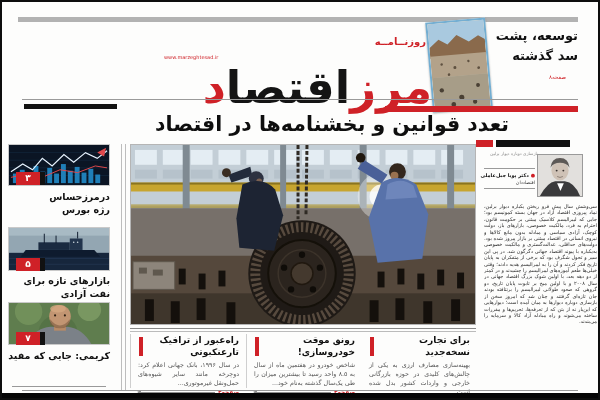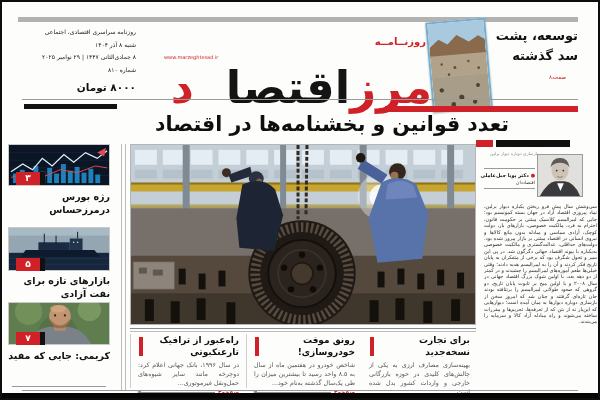--- a/index.html
+++ b/index.html
@@ -11,21 +11,21 @@
   .abs{position:absolute;}
   .fa{direction:rtl;font-family:"DejaVu Sans",sans-serif;}
   
   .topbar-gray{left:16px;top:15px;width:560px;height:5px;background:#b2b2b2;}
   .date-block{left:20px;top:24px;width:114px;text-align:right;font-size:6px;line-height:12.5px;color:#222;}
   .date-block .price{font-size:10.5px;font-weight:bold;margin-top:5px;color:#111;}
   .logo-block{left:134px;top:18px;width:296px;height:82px;}
   .logo-roozname{position:absolute;right:6px;top:16px;font-size:10px;color:#cf2127;font-weight:bold;letter-spacing:1px;}
   .logo-site{position:absolute;left:28px;top:34px;font-size:5px;color:#cf2127;}
   .logo-text{position:absolute;right:0;bottom:-8px;font-size:45px;font-weight:bold;line-height:1;white-space:nowrap;direction:rtl;letter-spacing:-1px;}
-  .logo-red{color:#cf2127;} .logo-black{color:#141414;margin-left:32px;}
+  .logo-red{color:#cf2127;} .logo-black{color:#141414;}
   .dam-thumb{left:427px;top:18px;width:56px;height:86px;background:#fff;border:2px solid #74aed1;
     transform:rotate(-5deg);box-shadow:0 1px 2px rgba(0,0,0,.35);}
   .top-teaser{left:486px;top:24px;width:90px;}
   .top-teaser-title{font-size:13px;font-weight:bold;line-height:1.55;color:#101010;}
   .top-teaser-ref{margin-top:8px;font-size:5.5px;color:#cf2127;text-align:right;padding-left:2px;padding-right:12px;}
   .rule-masthead{left:20px;top:97px;width:556px;height:1px;background:#9a9a9a;}
   .bar-black-left{left:22px;top:102px;width:93px;height:5px;background:#121212;}
   .bar-red-top{left:383px;top:104px;width:193px;height:6px;background:#cf2127;}
   
   .headline{left:112px;top:110px;width:436px;height:30px;text-align:center;
@@ -78,27 +78,20 @@
   .bottom-rule{left:20px;top:388px;width:556px;height:1px;background:#9a9a9a;}
   .bottom-bar{left:0;top:391px;width:600px;height:9px;background:#050505;}
 </style>
 </head>
 <body>
 
 <div class="page fa">
 
   <div class="abs topbar-gray"></div>
 
-  <div class="abs date-block fa">
-    <div>روزنامه سراسری اقتصادی، اجتماعی</div>
-    <div>شنبه ۸ آذر ۱۴۰۴</div>
-    <div>۸ جمادی‌الثانی ۱۴۴۷ | ۲۹ نوامبر ۲۰۲۵</div>
-    <div>شماره ۸۱۰</div>
-    <div class="price">۸۰۰۰ تومان</div>
-  </div>
 
   <div class="abs logo-block">
     <div class="logo-roozname fa">روزنــامــه</div>
     <div class="logo-site">www.marzeghtesad.ir</div>
     <div class="logo-text fa"><span class="logo-red">مرز</span><span class="logo-black">اقتصا</span><span class="logo-red">د</span></div>
   </div>
 
   <div class="abs dam-thumb">
     <svg viewBox="0 0 52 82" preserveAspectRatio="none">
       <rect width="52" height="82" fill="#beb6a4"></rect>
@@ -164,22 +157,22 @@
       <polyline points="2,28 14,20 24,26 34,14 44,22 56,10 66,18 78,8 90,14 100,6" fill="none" stroke="#e8f4ff" stroke-width="1.2"></polyline>
       <polyline points="2,34 20,30 36,33 52,26 70,29 88,22 100,24" fill="none" stroke="#e0494d" stroke-width="1"></polyline>
       <path d="M90,8 l9,-5 l-2,9 z" fill="#e0494d"></path>
     </svg>
   </div>
   <div class="abs badge" style="top:170px;">
     <span class="badge-sq"></span>
     <span class="badge-num">۳</span>
   </div>
   <div class="abs side-caption fa" style="top:188px;">
+    <div>درمرزحساس</div>
     <div>رژه بورس</div>
-    <div>درمرزحساس</div>
   </div>
 
   <div class="abs thumb" style="top:225px;height:44px;">
     <svg viewBox="0 0 102 44" preserveAspectRatio="none">
       <rect width="102" height="44" fill="#93a6b2"></rect>
       <rect width="102" height="8" fill="#a8bac4"></rect>
       <rect y="26" width="102" height="18" fill="#16263c"></rect>
       <g stroke="#223752" stroke-width="0.8">
           <line x1="0" y1="32" x2="102" y2="32"></line>
           <line x1="0" y1="38" x2="102" y2="38"></line>

